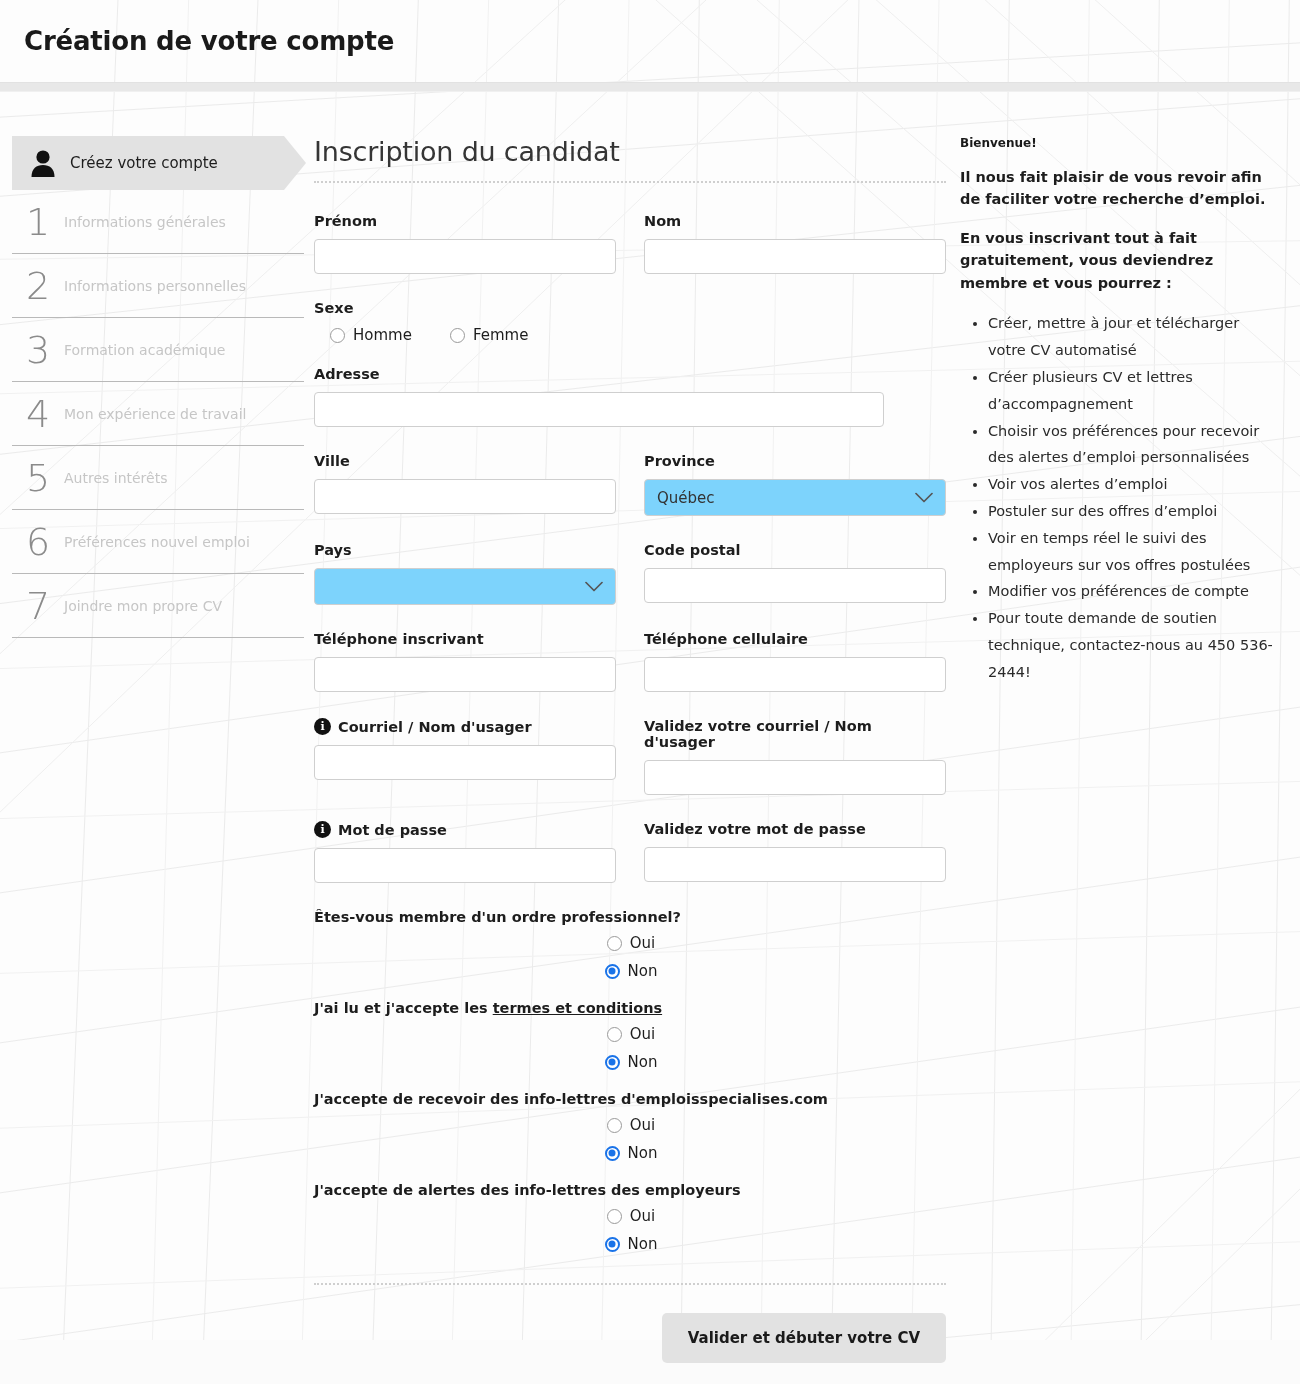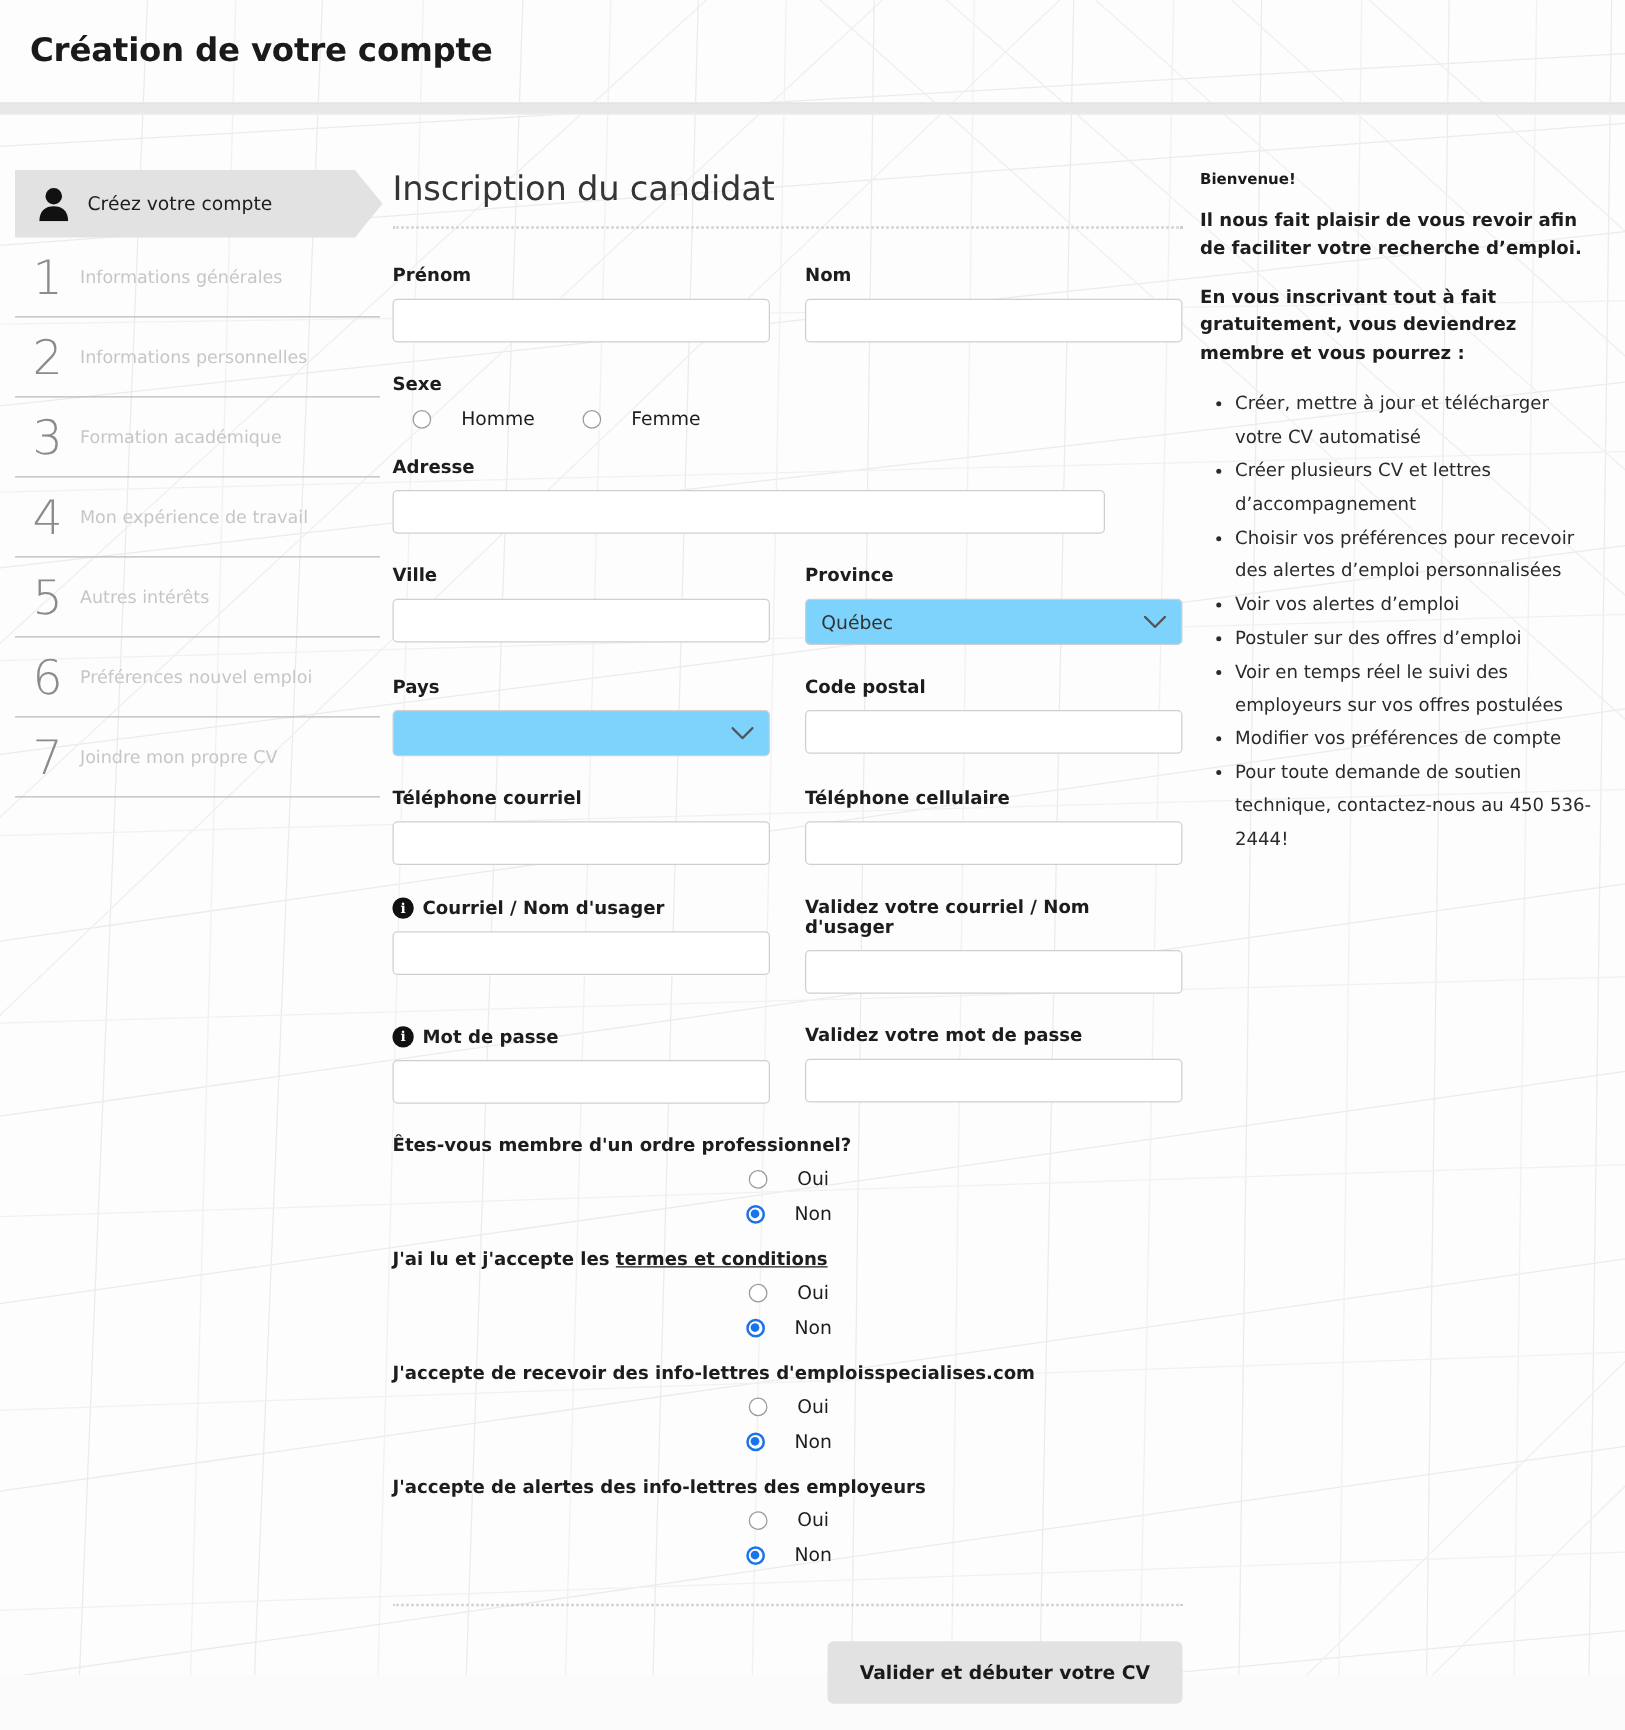--- a/index.html
+++ b/index.html
@@ -221,21 +221,21 @@
   .radio-row {
     display: flex;
     align-items: center;
     gap: 10px;
     padding-left: 16px;
     flex-direction: column;
   }
   .radio-item {
     display: flex;
     align-items: center;
-    gap: 24px;
+    gap: 8px;
     margin-right: 14px;
     cursor: pointer;
   }
   .radio-dot {
     width: 15px; height: 15px;
     flex: 0 0 15px;
     border-radius: 50%;
     border: 1.5px solid #9a9a9a;
     background: #fff;
     position: relative;
@@ -482,21 +482,21 @@
           </div>
         </div>
         <div class="col">
           <div class="field-label">Code postal</div>
           <input type="text" value="" style="">
         </div>
       </div>
 
       <div class="row">
         <div class="col">
-          <div class="field-label">Téléphone courriel</div>
+          <div class="field-label">Téléphone inscrivant</div>
           <input type="text" value="" style="">
         </div>
         <div class="col">
           <div class="field-label">Téléphone cellulaire</div>
           <input type="text" value="" style="">
         </div>
       </div>
 
       <div class="row">
         <div class="col">

